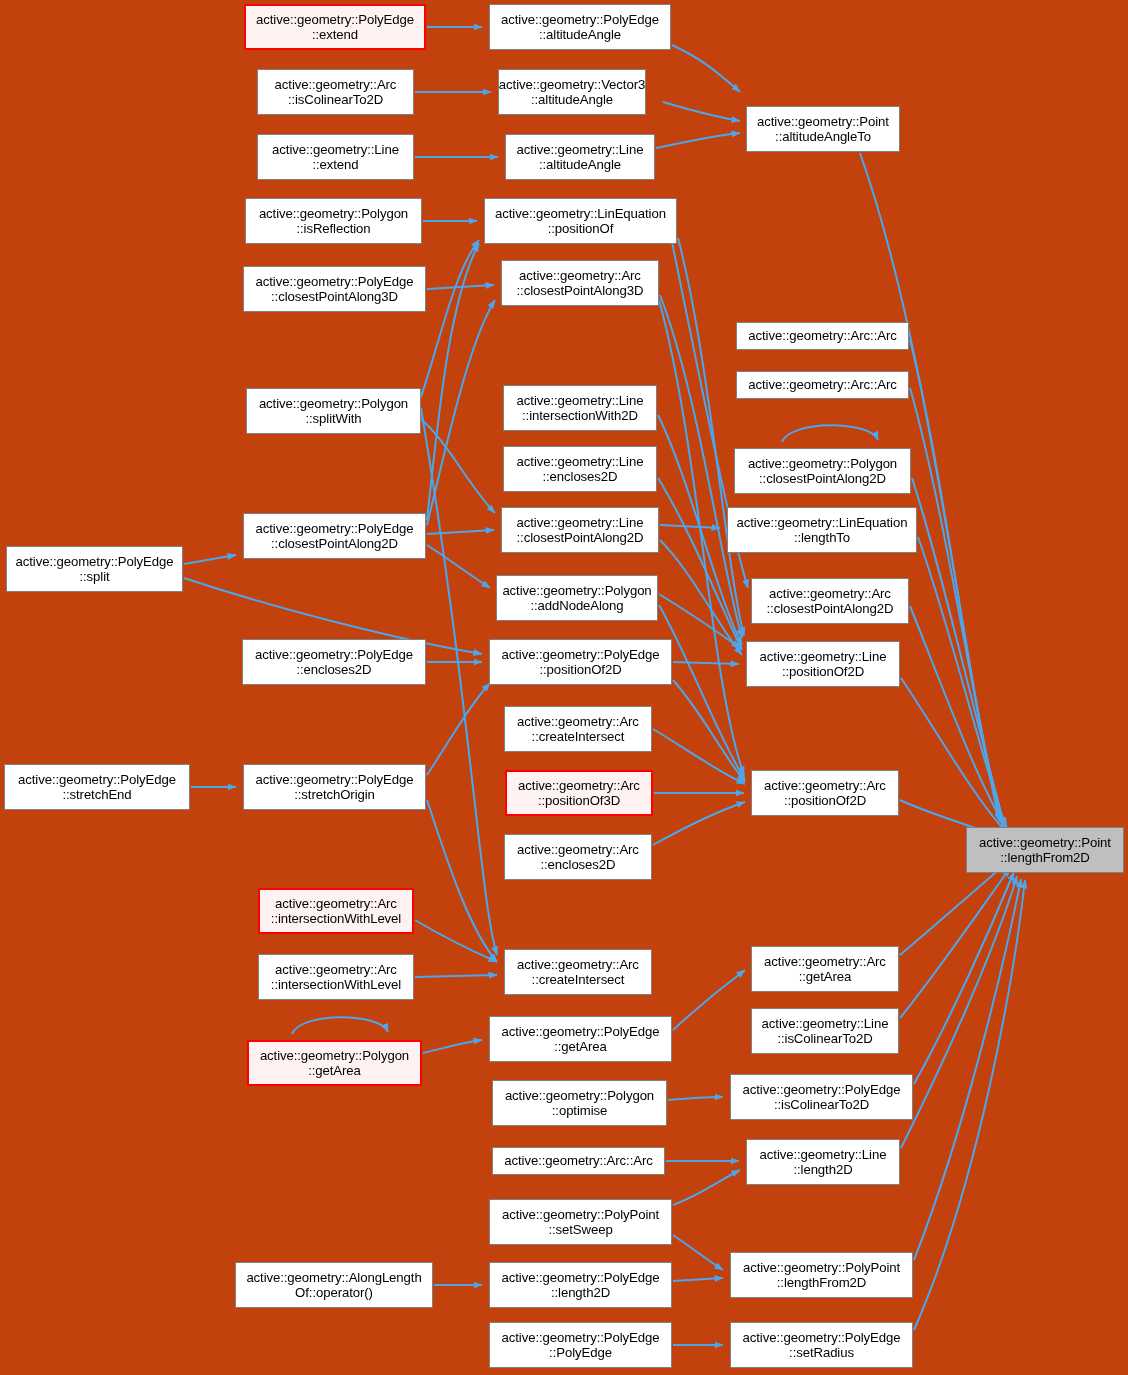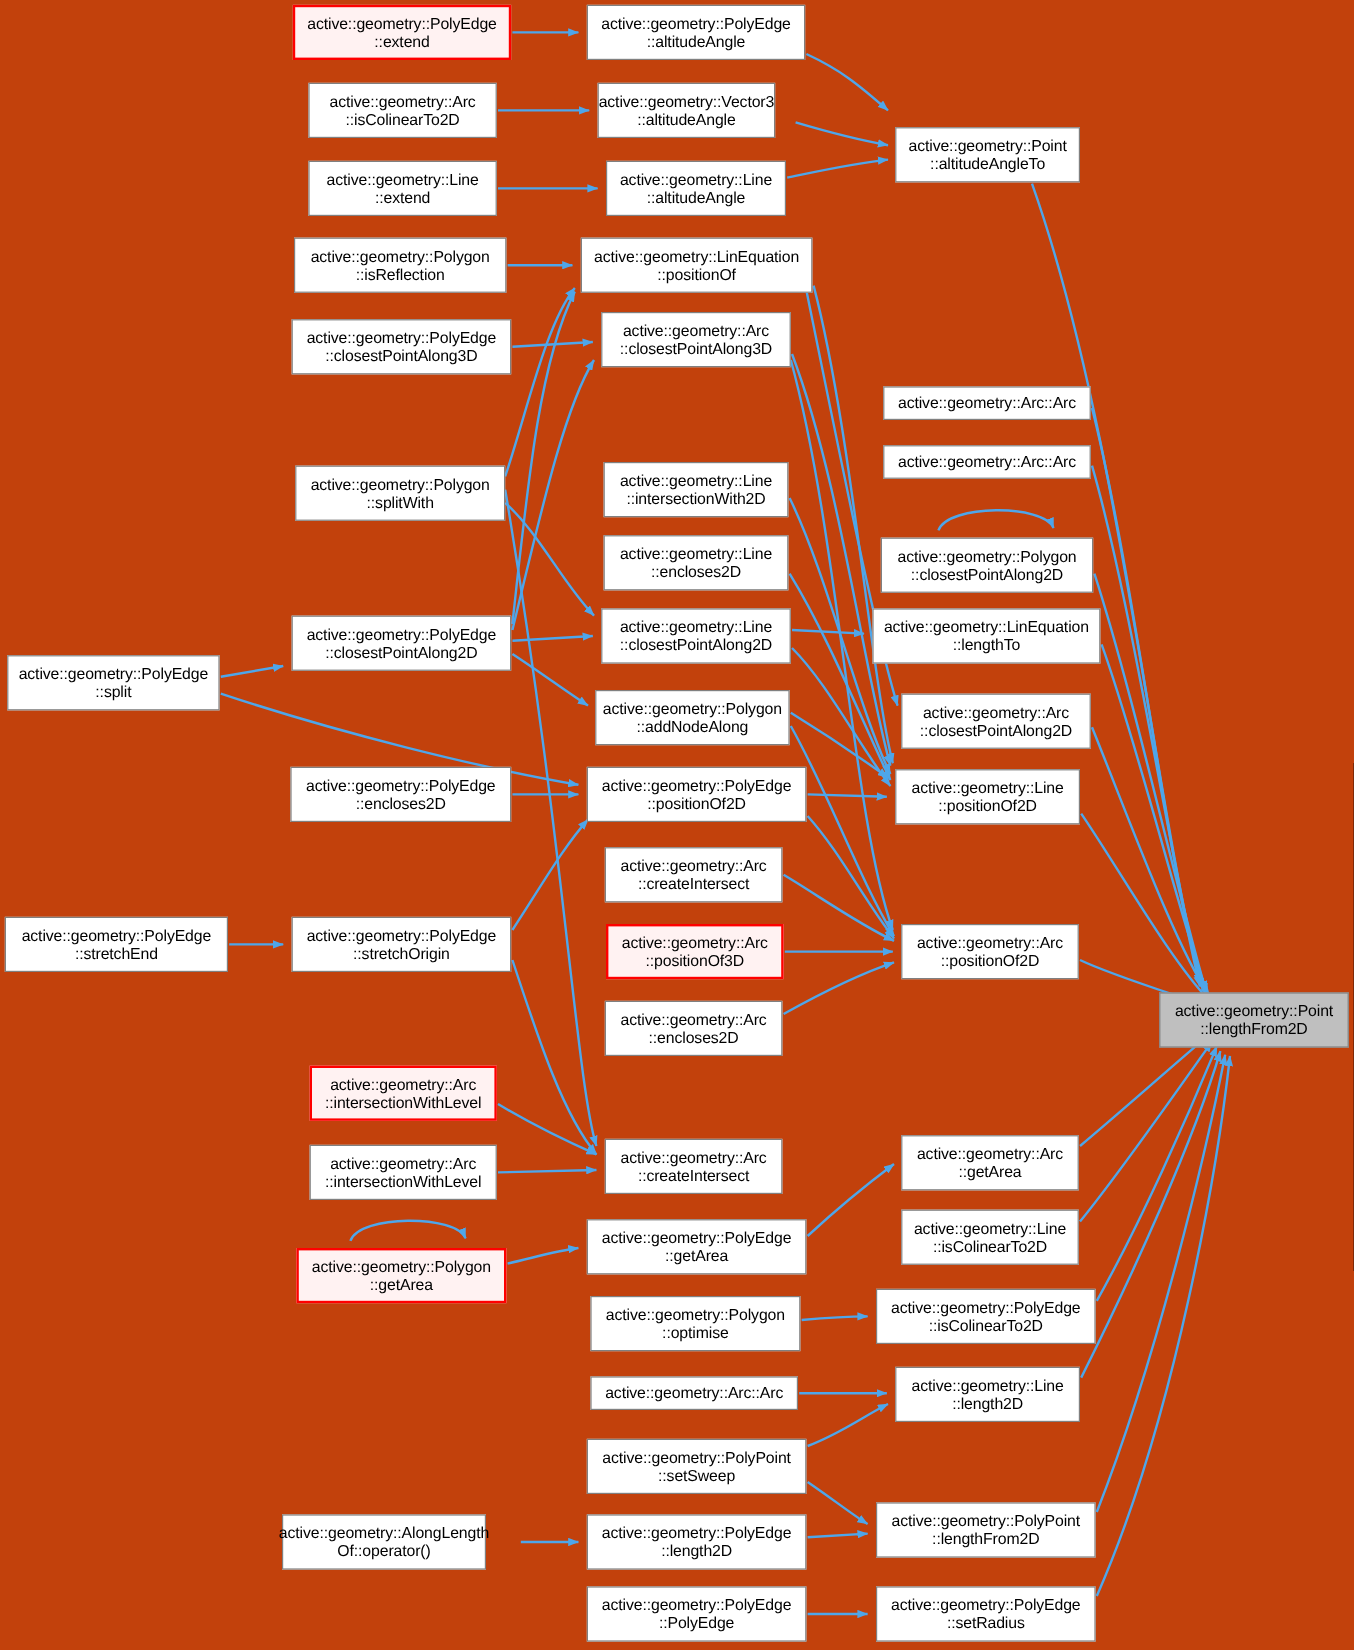--- a/index.html
+++ b/index.html
@@ -216,21 +216,21 @@
 ::isColinearTo2D</span></div>
       <div class="node" style="left: 492px; top: 1080px; width: 175px; height: 46px;"><span class="node-label">active::geometry::Polygon
 ::optimise</span></div>
       <div class="node" style="left: 746px; top: 1139px; width: 154px; height: 46px;"><span class="node-label">active::geometry::Line
 ::length2D</span></div>
       <div class="node" style="left: 492px; top: 1147px; width: 173px; height: 28px;"><span class="node-label">active::geometry::Arc::Arc</span></div>
       <div class="node" style="left: 489px; top: 1199px; width: 183px; height: 46px;"><span class="node-label">active::geometry::PolyPoint
 ::setSweep</span></div>
       <div class="node" style="left: 730px; top: 1252px; width: 183px; height: 46px;"><span class="node-label">active::geometry::PolyPoint
 ::lengthFrom2D</span></div>
-      <div class="node" style="left: 235px; top: 1262px; width: 170px; height: 46px;"><span class="node-label">active::geometry::AlongLength
+      <div class="node" style="left: 235px; top: 1262px; width: 198px; height: 46px;"><span class="node-label">active::geometry::AlongLength
 Of::operator()</span></div>
       <div class="node" style="left: 489px; top: 1262px; width: 183px; height: 46px;"><span class="node-label">active::geometry::PolyEdge
 ::length2D</span></div>
       <div class="node" style="left: 489px; top: 1322px; width: 183px; height: 46px;"><span class="node-label">active::geometry::PolyEdge
 ::PolyEdge</span></div>
       <div class="node" style="left: 730px; top: 1322px; width: 183px; height: 46px;"><span class="node-label">active::geometry::PolyEdge
 ::setRadius</span></div>
     </div>
 
 </div>

